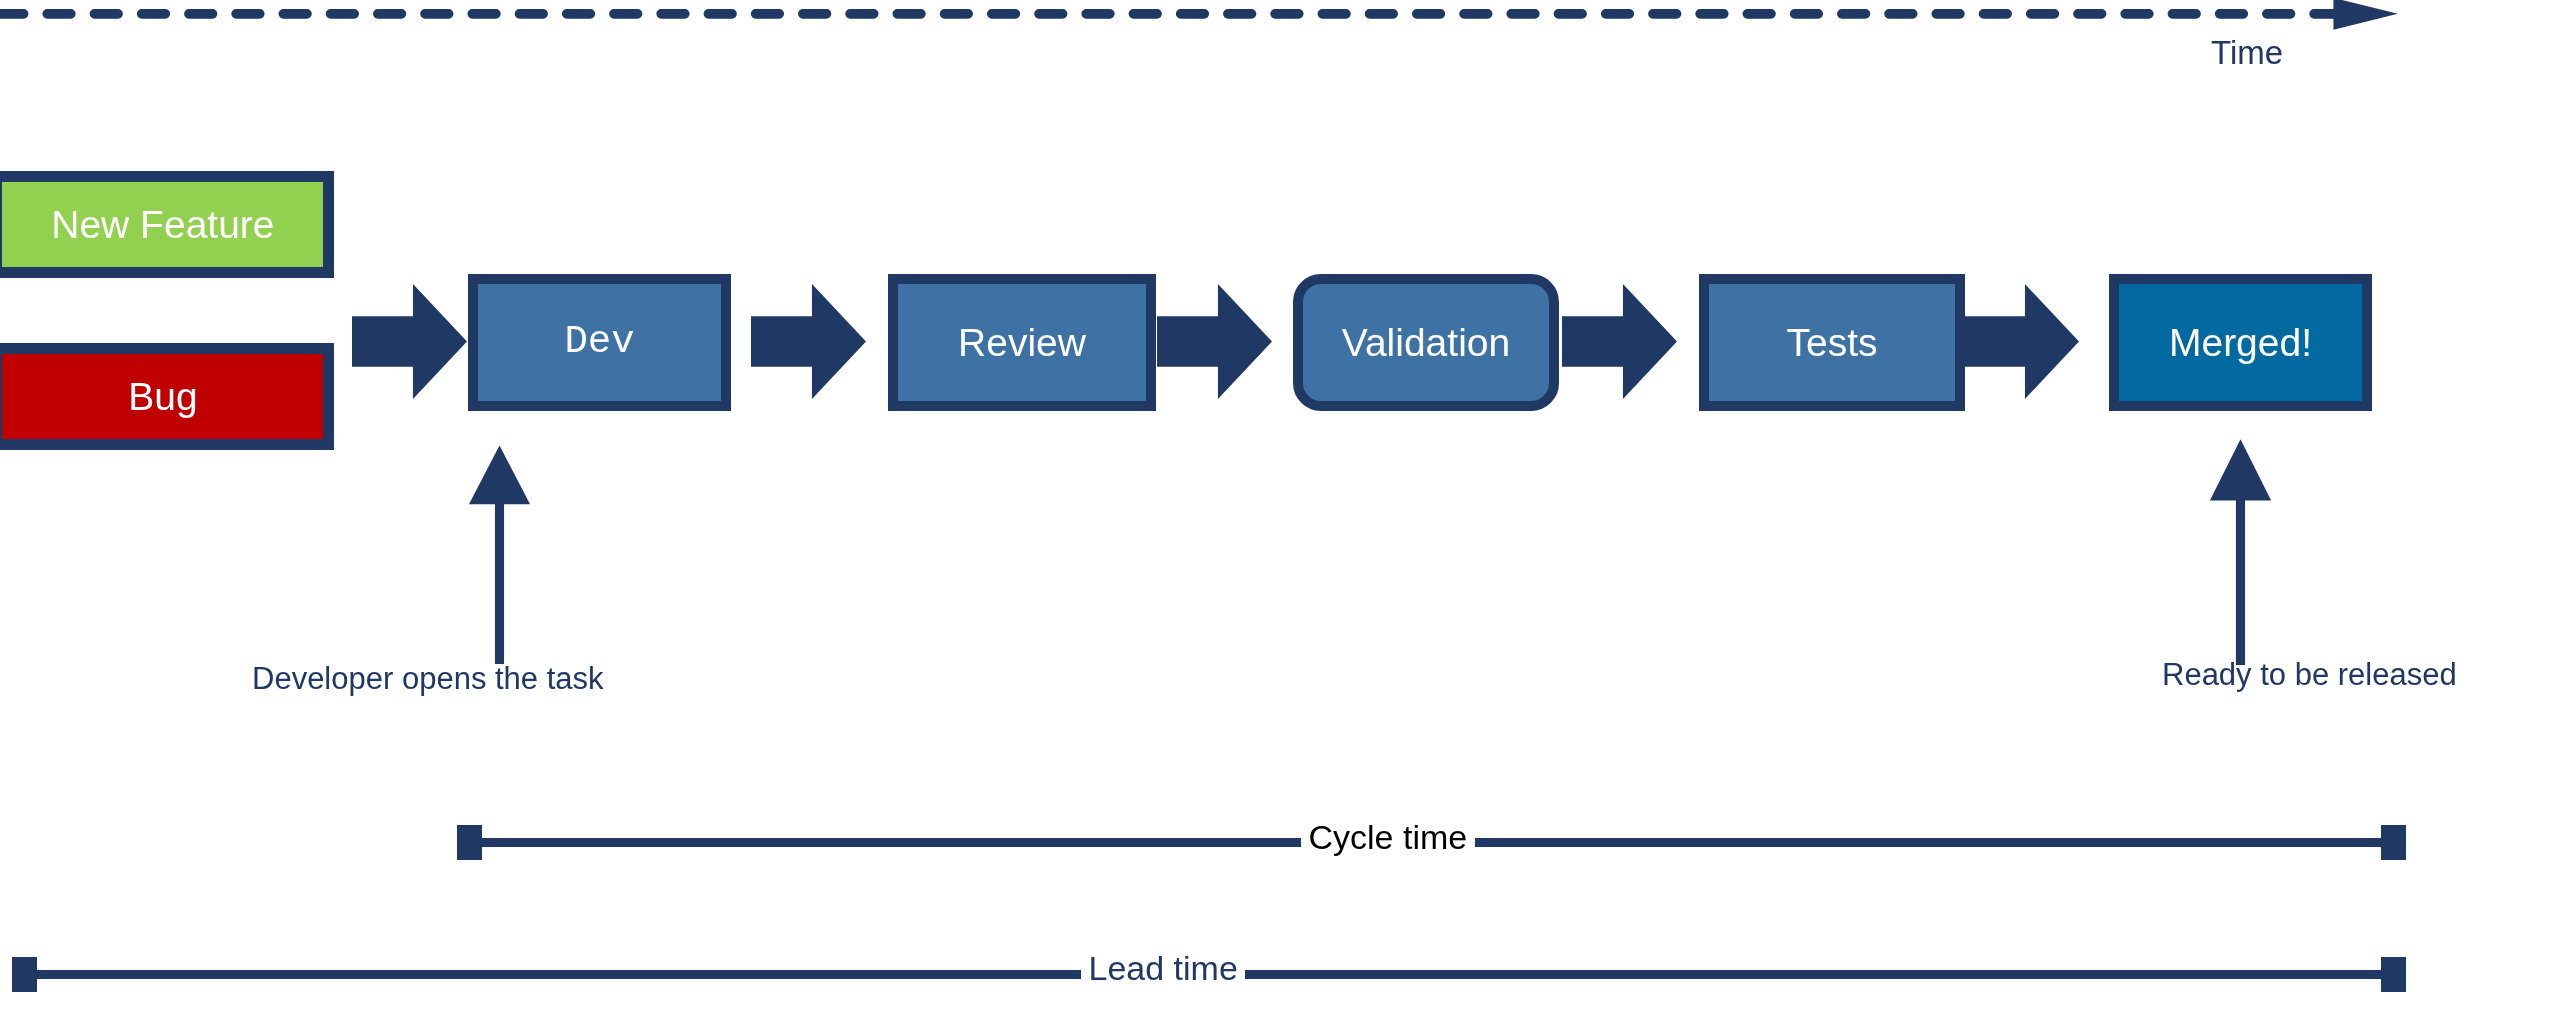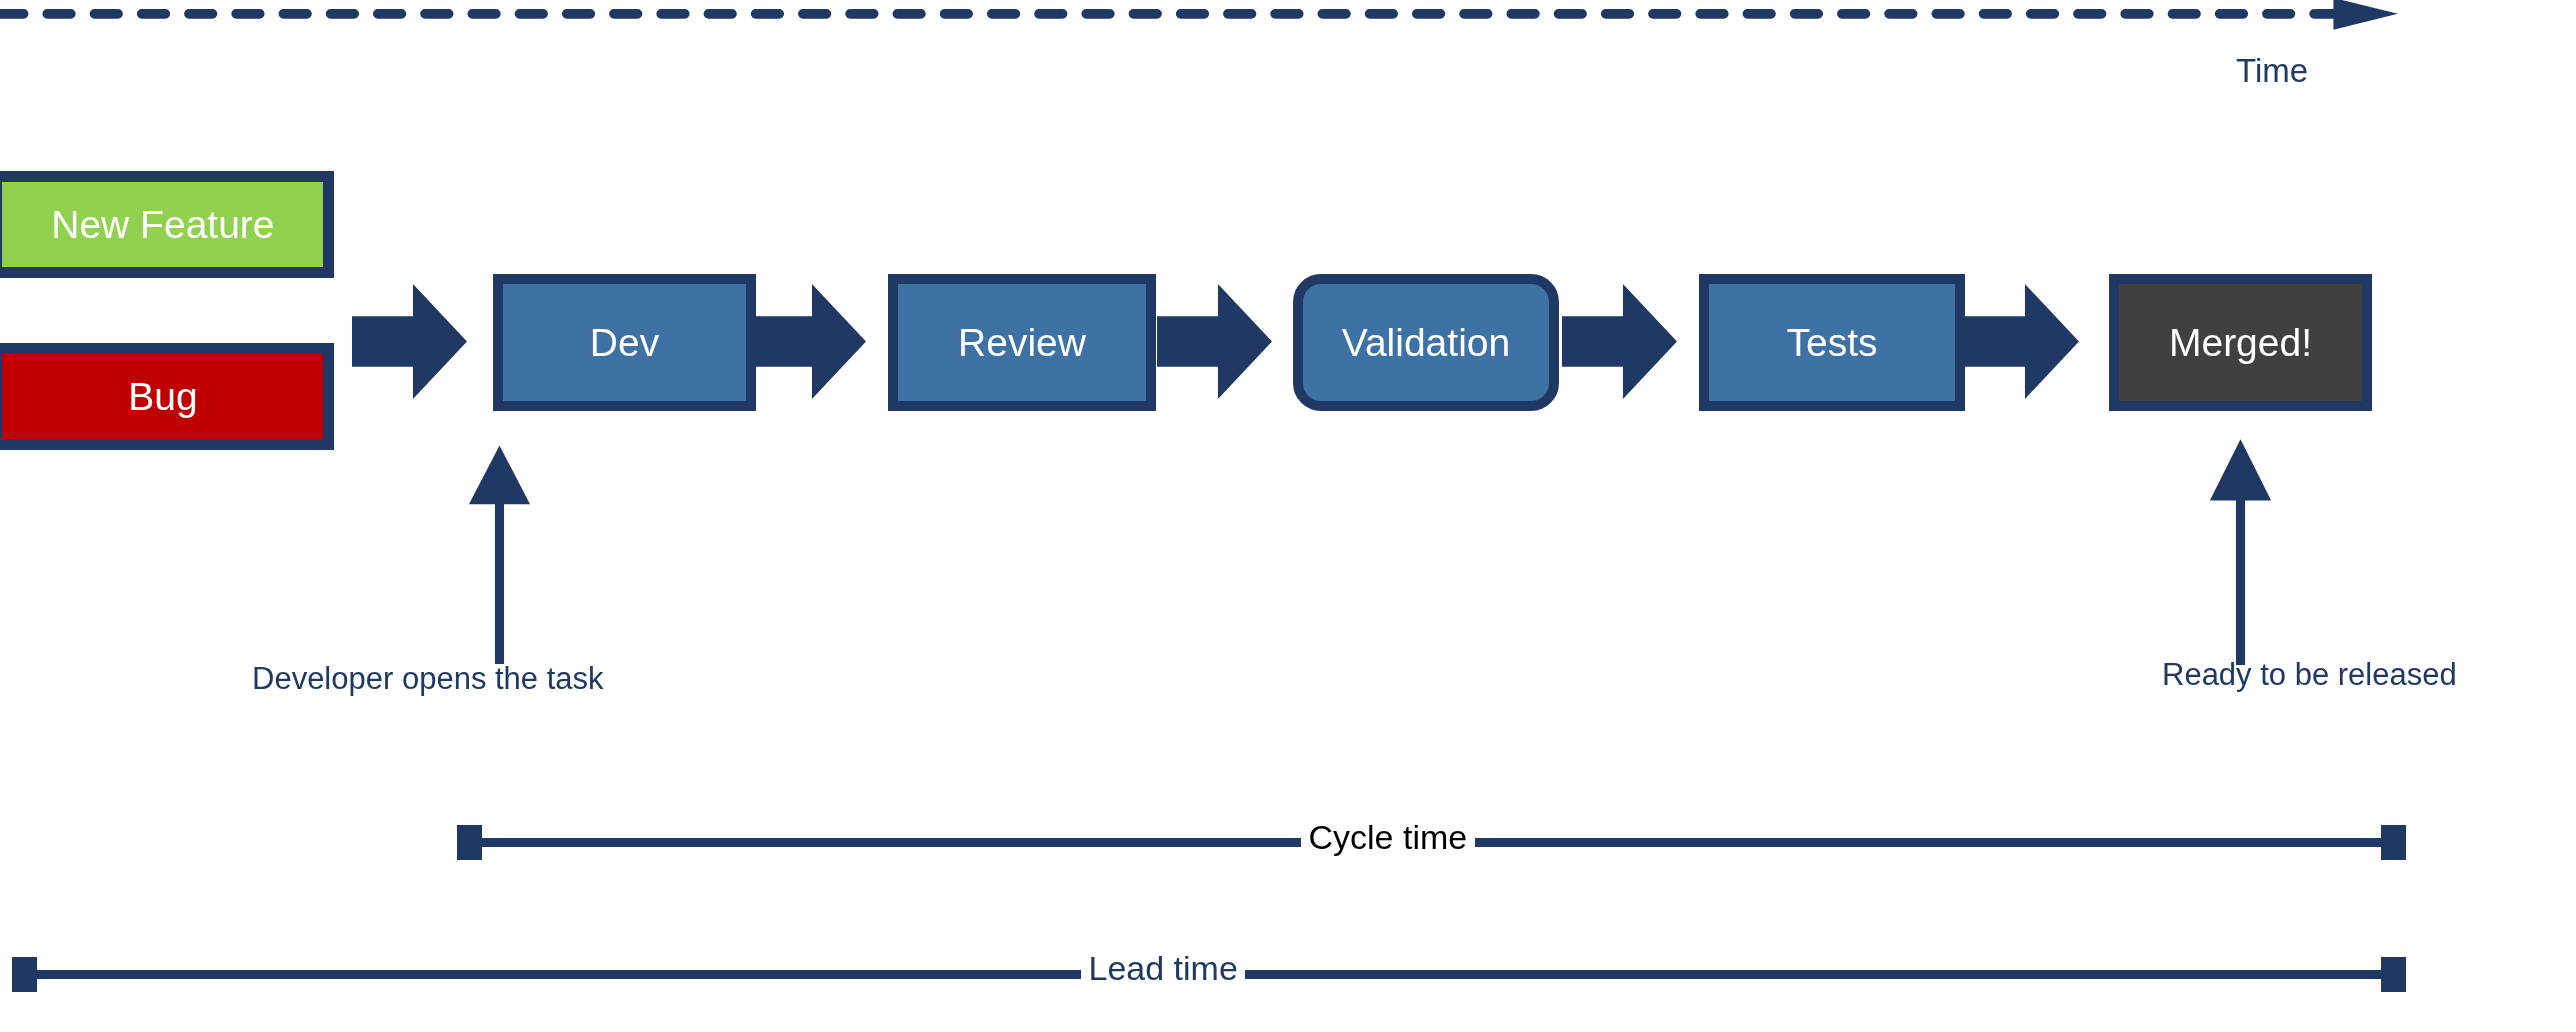--- a/index.html
+++ b/index.html
@@ -22,25 +22,24 @@
   #time-axis-svg {
     position: absolute;
     left: 0;
     top: 0;
     width: 2576px;
     height: 64px;
   }
   #time-label {
     position: absolute;
     left: 2211px;
-    top: 52px;
+    top: 34px;
     font-size: 33px;
     color: #1f3864;
     white-space: nowrap;
-    margin-left: 25px;
   }
 
   
   .src-box {
     position: absolute;
     box-sizing: border-box;
     border: 11.8px solid #1f3864;
     display: flex;
     align-items: center;
     justify-content: center;
@@ -72,21 +71,21 @@
     height: 137px;
     background: #3f72a4;
     display: flex;
     align-items: center;
     justify-content: center;
     color: #ffffff;
     font-size: 39px;
     line-height: 1;
     white-space: nowrap;
   }
-  .stage-box.merged { background: #404040; }
+  .stage-box.merged { background: #0369a1; }
 
   
   .chev {
     position: absolute;
     top: 284px;
     width: 115px;
     height: 115px;
     background: #1f3864;
     clip-path: polygon(0% 28%, 53% 28%, 53% 0%, 100% 50%, 53% 100%, 53% 72%, 0% 72%);
   }
@@ -135,21 +134,21 @@
   <div id="box-bug" class="src-box">
     <span>Bug</span>
   </div>
 
   <div class="chev" style="left:352px;"></div>
   <div class="chev" style="left:751px;"></div>
   <div class="chev" style="left:1157px;"></div>
   <div class="chev" style="left:1562px;"></div>
   <div class="chev" style="left:1964px;"></div>
 
-  <div class="stage-box" style="left:493px;  width:263px;">
+  <div class="stage-box" style="left:468px;  width:263px;font-family:Liberation Mono, monospace;">
     <span>Dev</span>
   </div>
 
   <div class="stage-box" style="left:888px; width:268px;align-items:center;">
     <span>Review</span>
   </div>
 
   <div class="stage-box" style="left:1293px; width:266px;border-radius:28px;">
     <span>Validation</span>
   </div>

